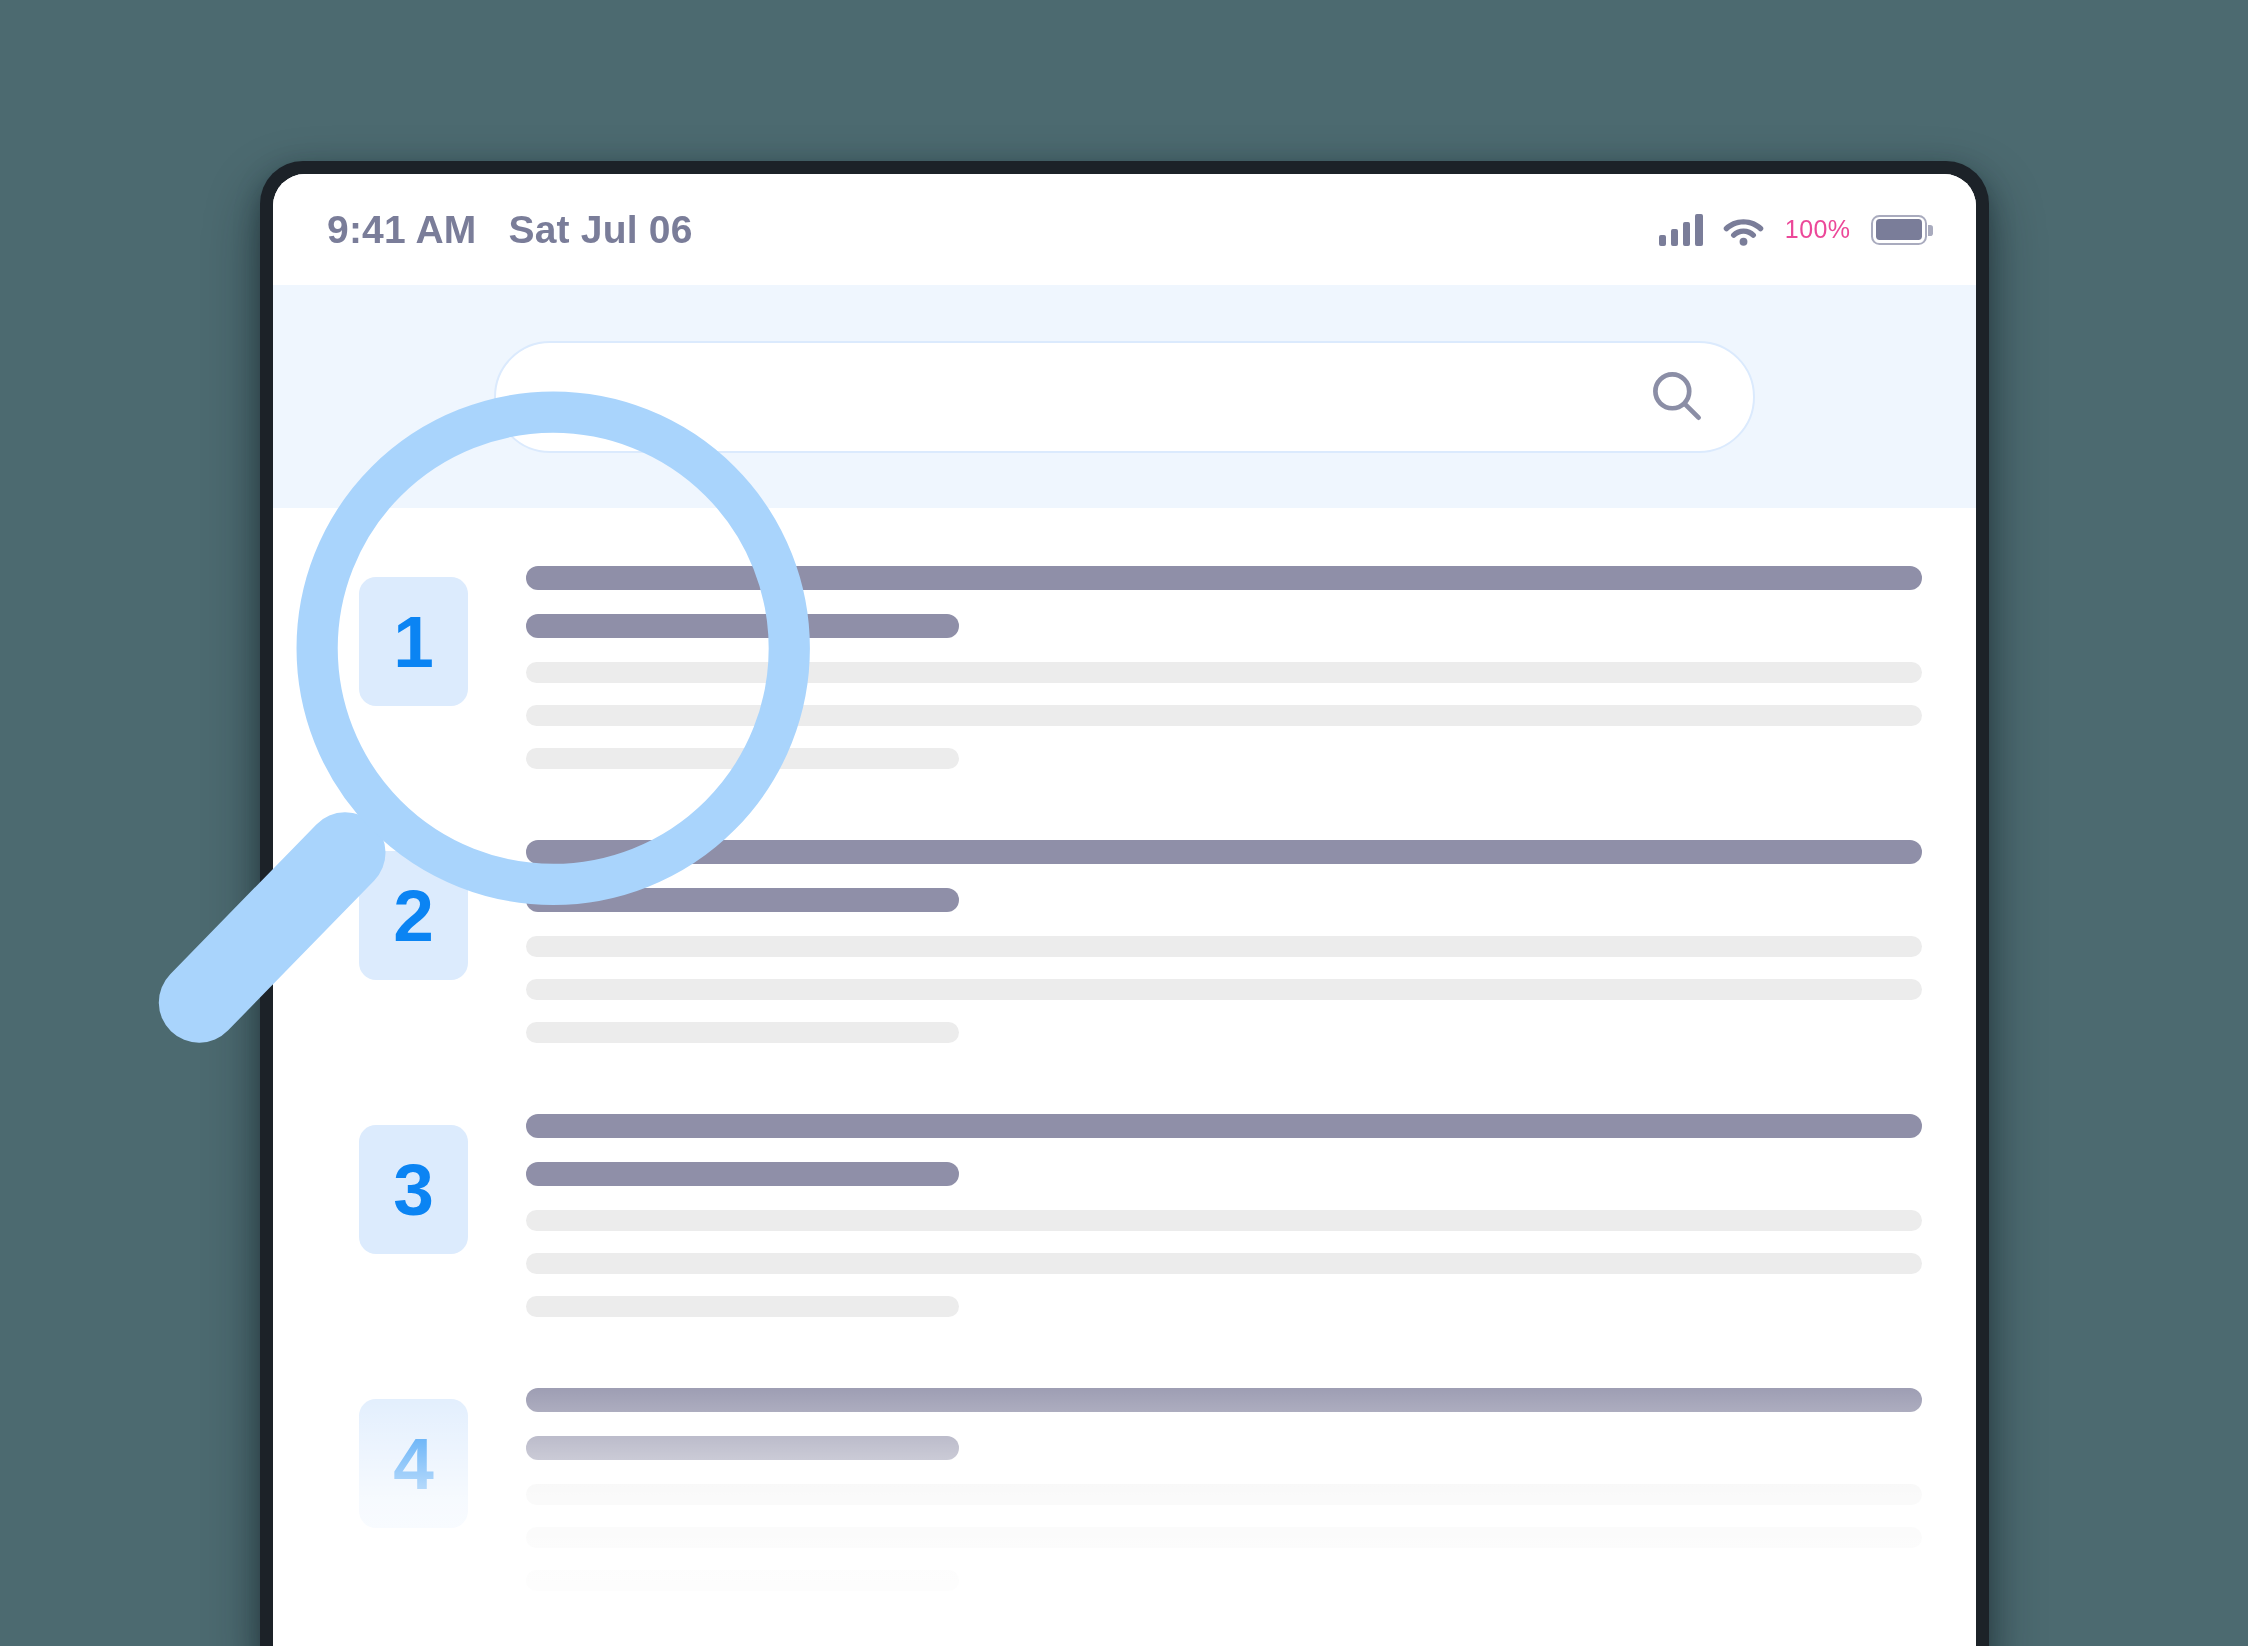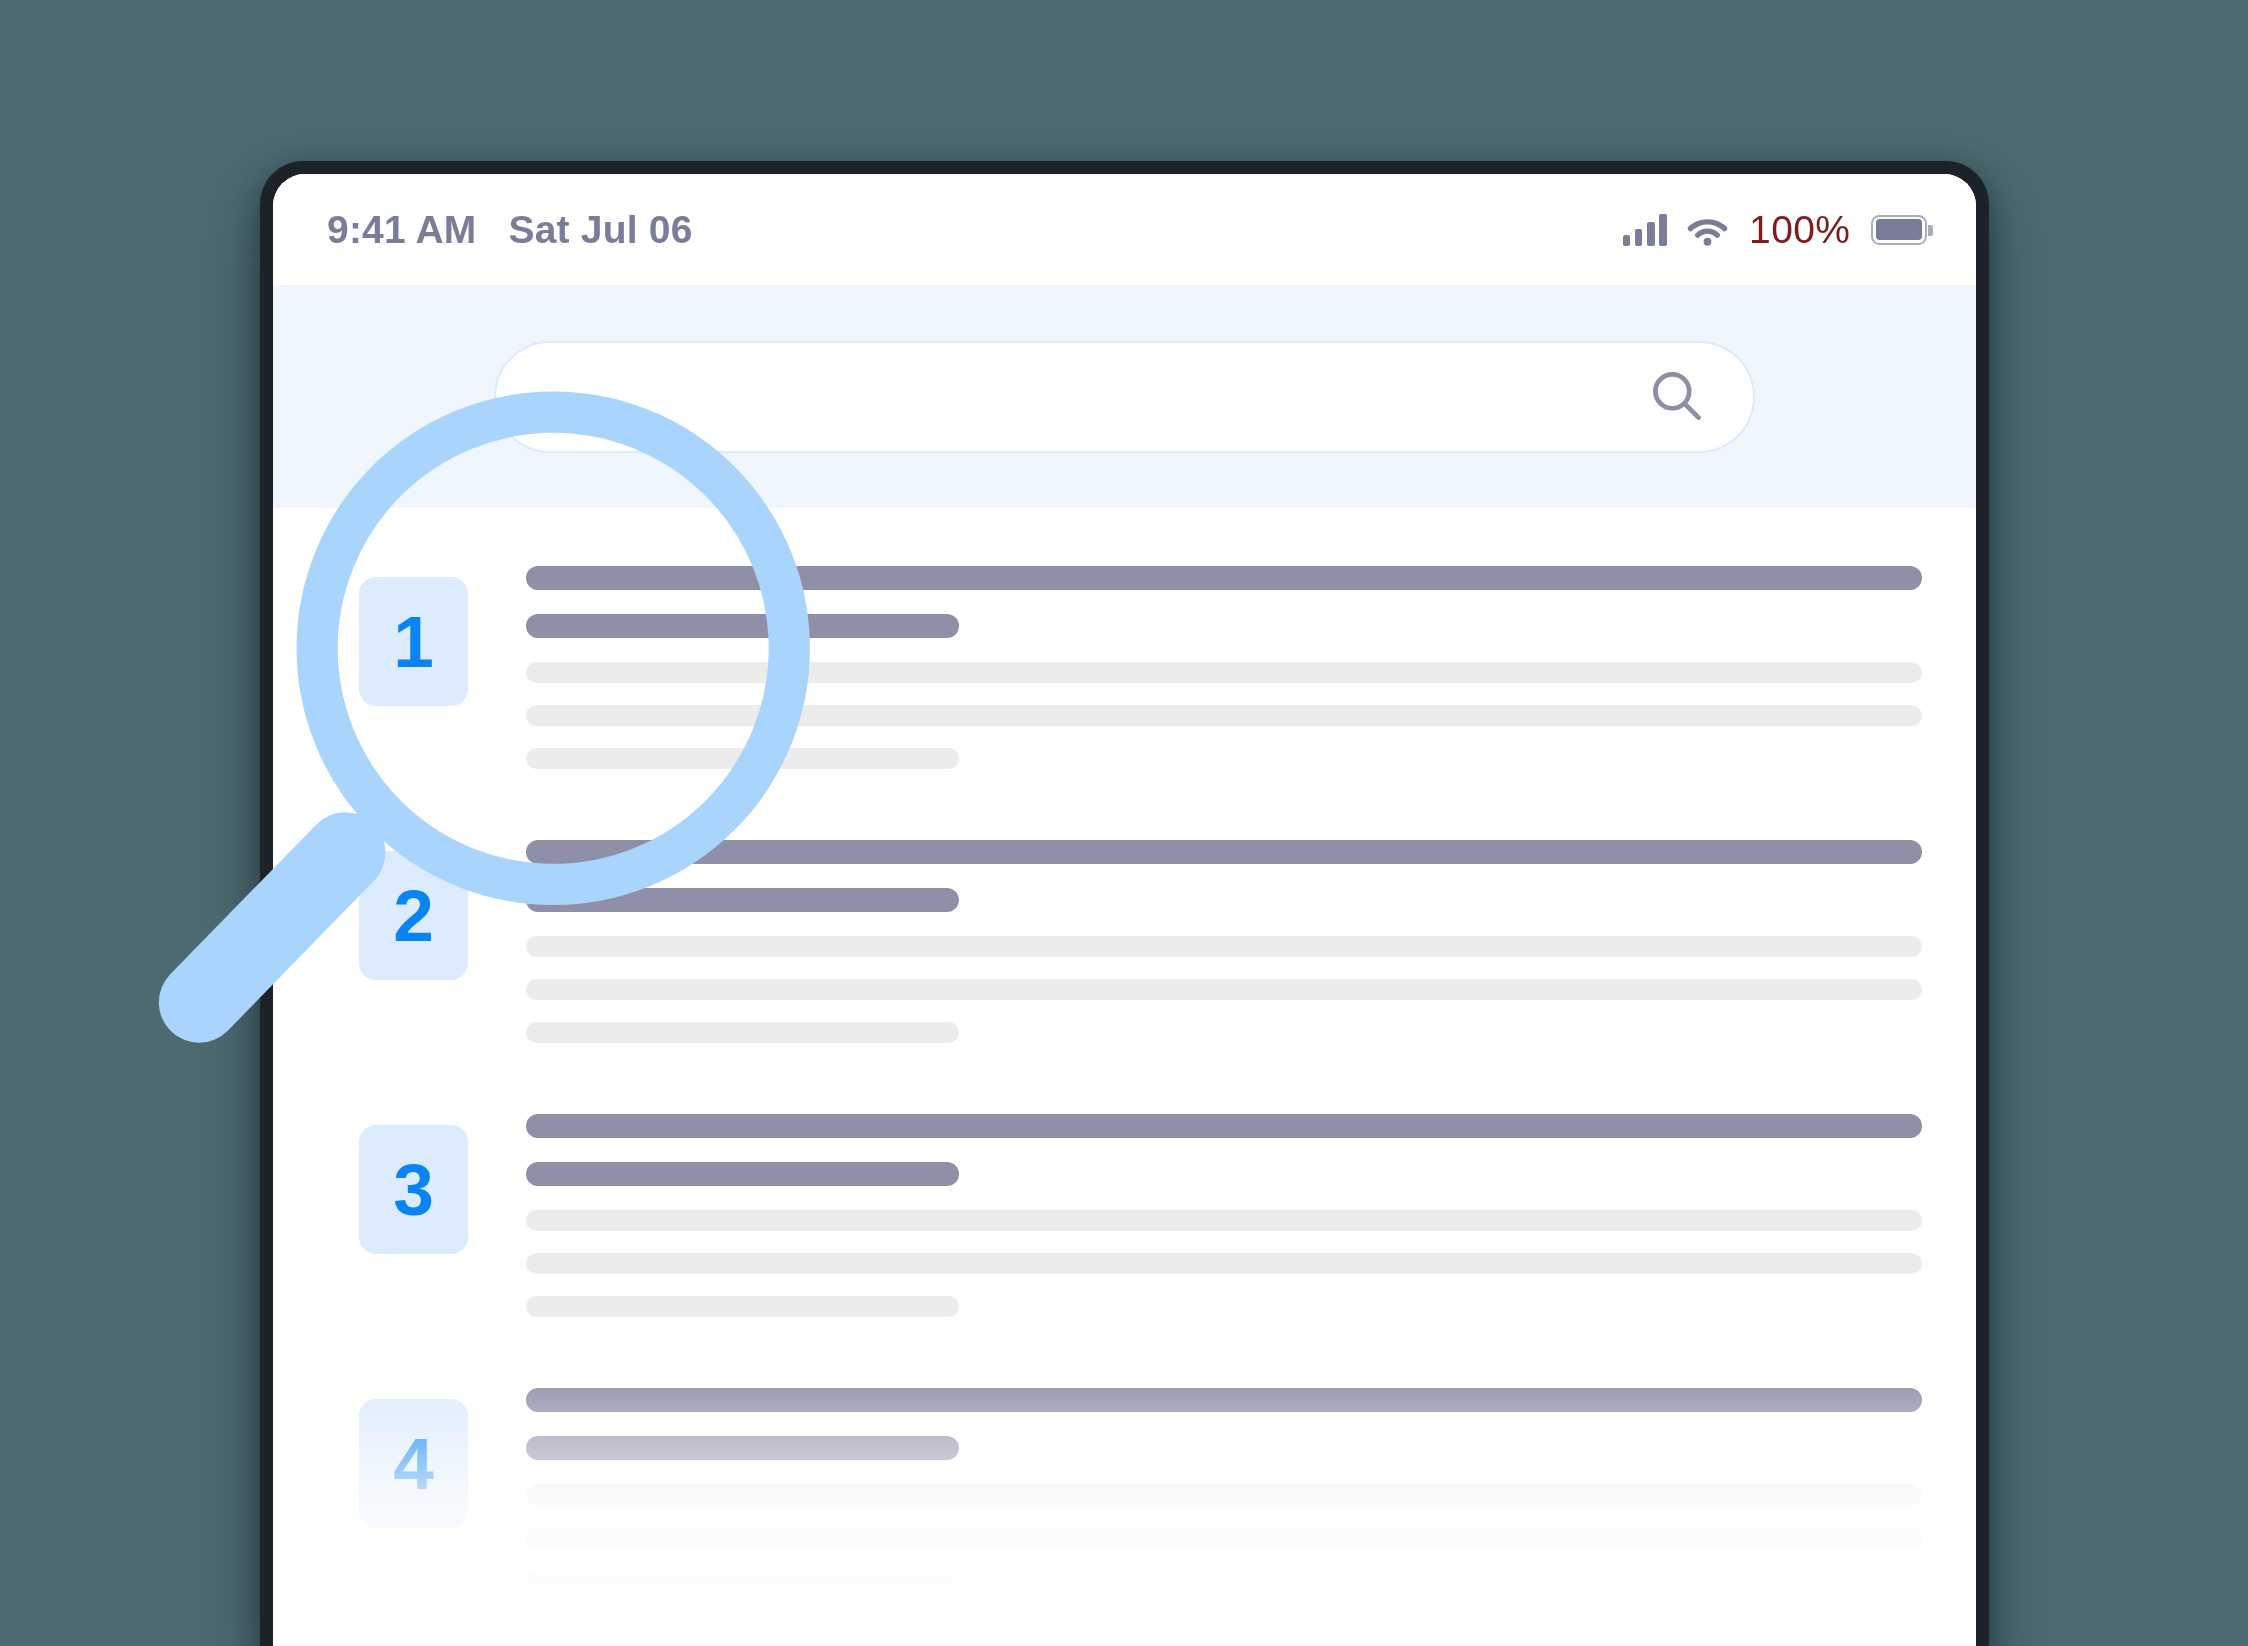--- a/index.html
+++ b/index.html
@@ -49,21 +49,21 @@
 
   .signal { display:flex; align-items:flex-end; gap:4.7px; height:32px; }
   .signal i { display:block; width:7.5px; background:#7a7d99; border-radius:1.9px; }
   .signal i:nth-child(1){ height:10.3px; }
   .signal i:nth-child(2){ height:17px; }
   .signal i:nth-child(3){ height:24px; }
   .signal i:nth-child(4){ height:32px; }
 
   .wifi { width:41px; height:32px; display:block; }
   .battery-pct {
-    font-size:39px; font-weight:500; color:#7f1d1d; letter-spacing:0.4px;
+    font-size:25px; font-weight:500; color:#ec4899; letter-spacing:0.4px;
   }
   .battery {
     width:56px; height:30px; border:2.8px solid #a9abbe;
     border-radius:8.4px; position:relative; display:flex; align-items:center;
     padding:2.8px;
   }
   .battery::after{
     content:""; position:absolute; right:-7.5px; top:8.4px;
     width:4.7px; height:11.2px; background:#a9abbe; border-radius:0 2.8px 2.8px 0;
   }

